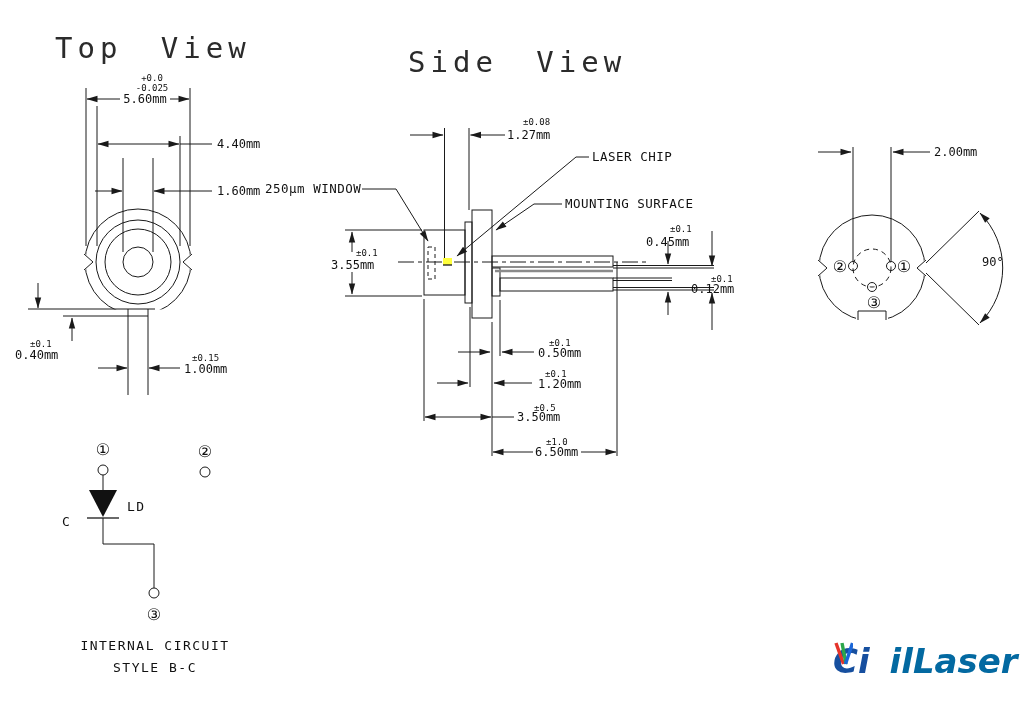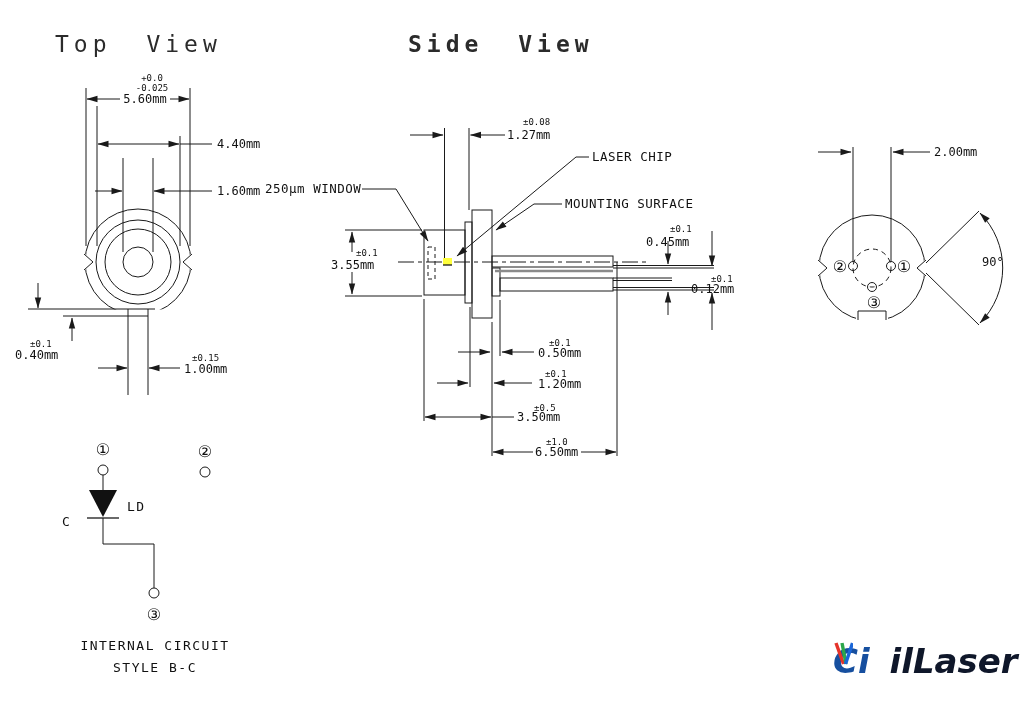--- a/index.html
+++ b/index.html
@@ -1,22 +1,22 @@
 <!DOCTYPE html>
 <html><head>
 <meta charset="utf-8">
 <style>
   html,body{margin:0;padding:0;background:#f2f2f2;}
   #stage{position:relative;width:1033px;height:701px;background:#ffffff;overflow:hidden;
          font-family:"DejaVu Sans Mono", monospace;color:#1a1a1a;}
   svg{position:absolute;left:0;top:0;}
-  .view-title{position:absolute;font-size:23px;letter-spacing:5px;word-spacing:16px;
+  .view-title{position:absolute;font-size:29px;letter-spacing:5px;word-spacing:16px;
               color:#2b2b2b;font-weight:400;white-space:nowrap;}
   #title-top{left:55px;top:31px;}
-  #title-side{left:408px;top:31px;font-weight:bold;}
+  #title-side{left:408px;top:45px;}
   #title-bottom{left:745px;top:31px;}
   .dimtxt{font-size:12px;fill:#111;}
   .toltxt{font-size:9px;fill:#111;}
   .labtxt{font-size:12.5px;fill:#111;letter-spacing:0.5px;}
   .pintxt{font-size:16px;fill:#111;}
   .bigtxt{font-size:13px;fill:#111;letter-spacing:1.5px;}
   .ln{stroke:#1a1a1a;stroke-width:1;fill:none;}
   .ln2{stroke:#1a1a1a;stroke-width:1.3;fill:none;}
   .gray{stroke:#8a8a8a;stroke-width:2.4;fill:none;}
   .white{fill:#ffffff;stroke:none;}
@@ -203,16 +203,16 @@
       <text class="bigtxt" x="155" y="650" text-anchor="middle">INTERNAL CIRCUIT</text>
       <text class="bigtxt" x="155" y="672" text-anchor="middle">STYLE B-C</text>
     </g>
   </svg>
 
   <div id="logo">
     <span style="color:#164f9f;">Ci</span><span class="vmark"><svg width="20" height="25" viewBox="0 0 20 25">
         <line x1="3" y1="2" x2="10.5" y2="23" stroke="#e5332a" stroke-width="3.4"></line>
         <line x1="9" y1="2" x2="13" y2="23" stroke="#2ca64b" stroke-width="3.4"></line>
         <line x1="19.5" y1="2" x2="12.5" y2="23" stroke="#1a66d8" stroke-width="3.4"></line>
-      </svg></span><span style="color:#0f172a;">ilLaser</span>
+      </svg></span><span style="color:#0369a1;">ilLaser</span>
   </div>
 
 </div>
 
 </body></html>

